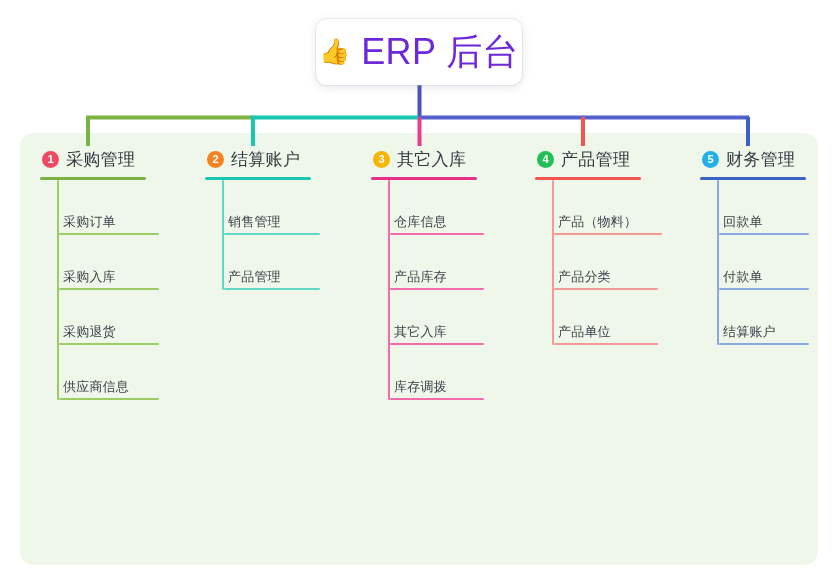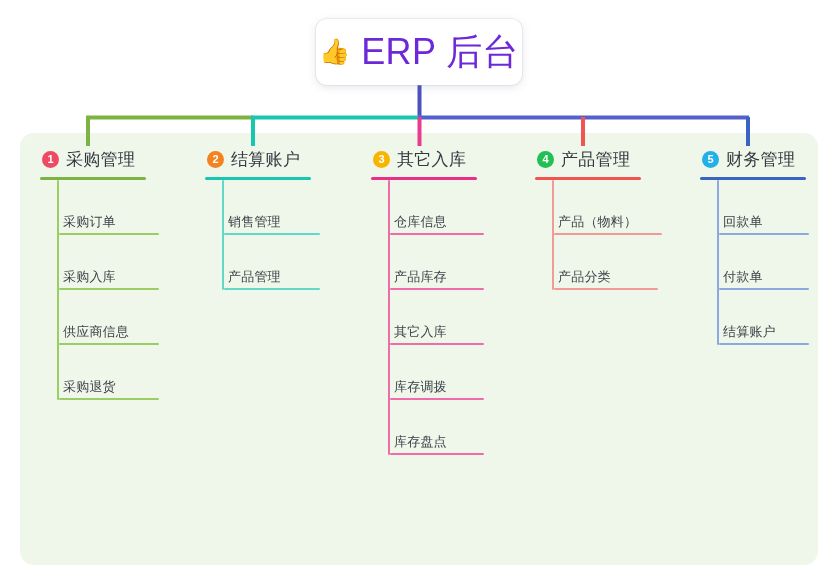--- a/index.html
+++ b/index.html
@@ -191,25 +191,25 @@
       <div class="leaf-spine" style="background:#9ccc65;"></div>
       <div class="leaf">
         <span class="leaf-text">采购订单</span>
         <span class="leaf-underline" style="background:#9ccc65;"></span>
       </div>
       <div class="leaf">
         <span class="leaf-text">采购入库</span>
         <span class="leaf-underline" style="background:#9ccc65;"></span>
       </div>
       <div class="leaf">
+        <span class="leaf-text">采购退货</span>
+        <span class="leaf-underline" style="background:#9ccc65;"></span>
+      </div>
+      <div class="leaf">
         <span class="leaf-text">供应商信息</span>
-        <span class="leaf-underline" style="background:#9ccc65;"></span>
-      </div>
-      <div class="leaf">
-        <span class="leaf-text">采购退货</span>
         <span class="leaf-underline" style="background:#9ccc65;"></span>
       </div>
     </div>
   </div>
 
   <div class="branch" id="branch-2" style="left:205px; width:150px;">
     <div class="branch-header">
       <span class="branch-badge" style="background:#f58220;">2</span>
       <span class="branch-title">结算账户</span>
     </div>
@@ -242,24 +242,20 @@
       <div class="leaf">
         <span class="leaf-text">产品库存</span>
         <span class="leaf-underline" style="background:#f06ca8;"></span>
       </div>
       <div class="leaf">
         <span class="leaf-text">其它入库</span>
         <span class="leaf-underline" style="background:#f06ca8;"></span>
       </div>
       <div class="leaf">
         <span class="leaf-text">库存调拨</span>
-        <span class="leaf-underline" style="background:#f06ca8;"></span>
-      </div>
-      <div class="leaf">
-        <span class="leaf-text">库存盘点</span>
         <span class="leaf-underline" style="background:#f06ca8;"></span>
       </div>
     </div>
   </div>
 
   <div class="branch" id="branch-4" style="left:535px; width:160px;">
     <div class="branch-header">
       <span class="branch-badge" style="background:#21bf55;">4</span>
       <span class="branch-title">产品管理</span>
     </div>
@@ -267,20 +263,24 @@
     <div class="leaf-list w-b4">
       <div class="leaf-spine" style="background:#f49a96;"></div>
       <div class="leaf wide">
         <span class="leaf-text">产品（物料）</span>
         <span class="leaf-underline" style="background:#f49a96;"></span>
       </div>
       <div class="leaf">
         <span class="leaf-text">产品分类</span>
         <span class="leaf-underline" style="background:#f49a96;"></span>
       </div>
+      <div class="leaf">
+        <span class="leaf-text">产品单位</span>
+        <span class="leaf-underline" style="background:#f49a96;"></span>
+      </div>
     </div>
   </div>
 
   <div class="branch" id="branch-5" style="left:700px; width:150px;">
     <div class="branch-header">
       <span class="branch-badge" style="background:#22b0e8;">5</span>
       <span class="branch-title">财务管理</span>
     </div>
     <div class="branch-rule" style="background:#3b63c4; width:106px;"></div>
     <div class="leaf-list w-b5">

